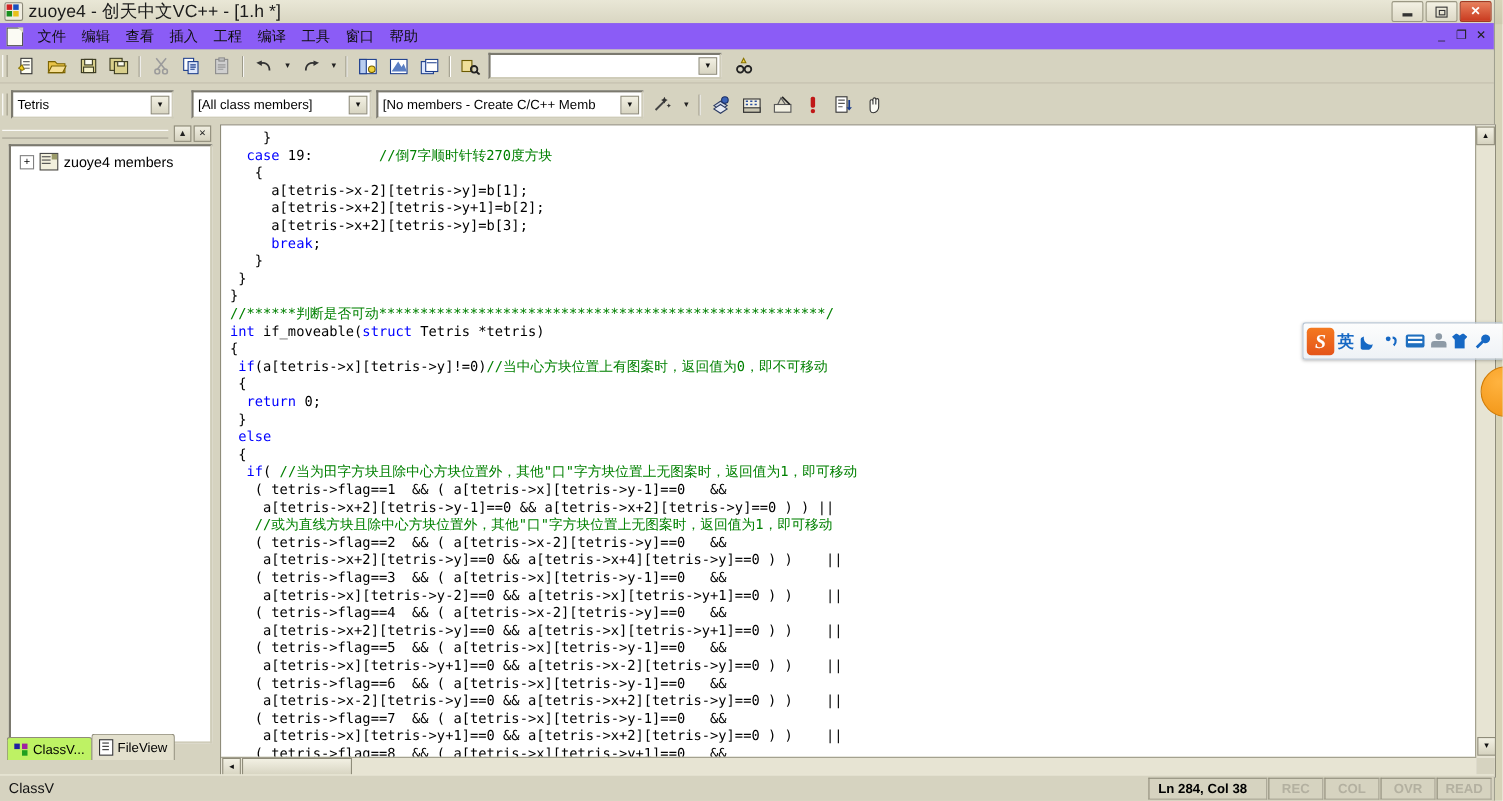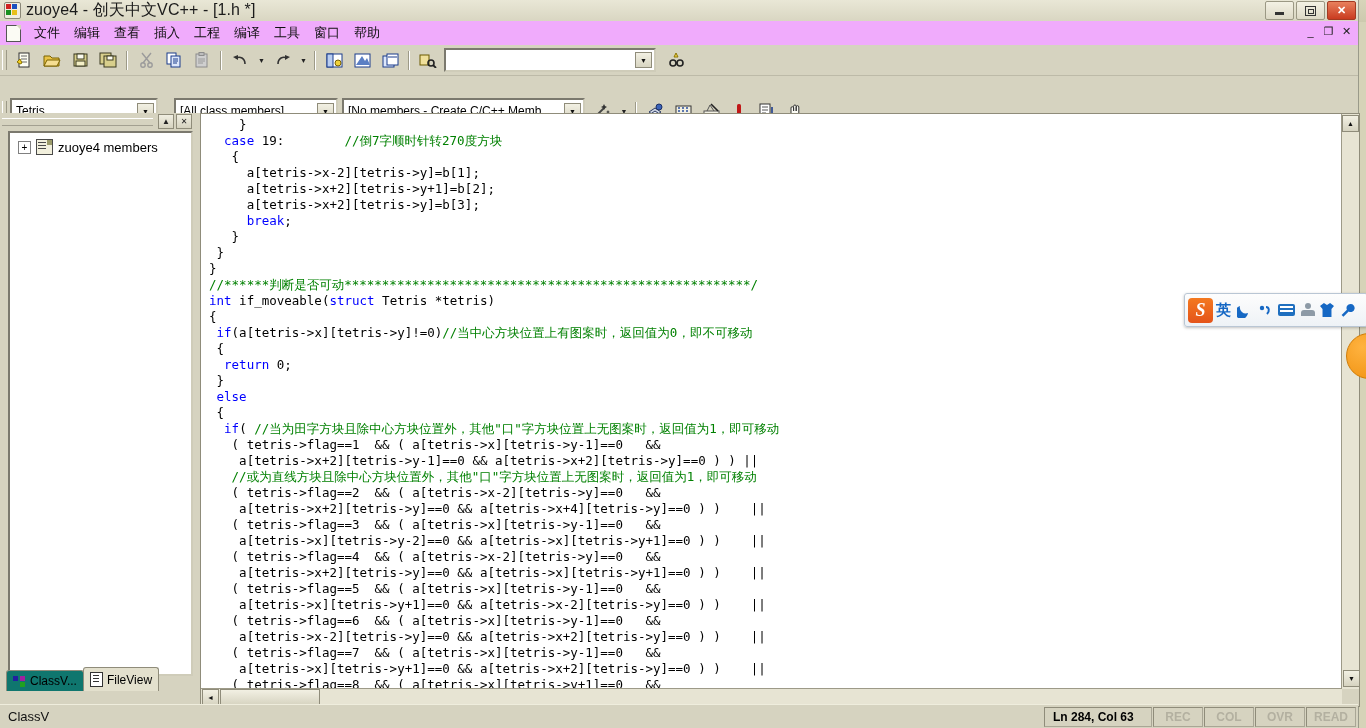--- a/index.html
+++ b/index.html
@@ -62,21 +62,21 @@
     font-size:11px;color:#2b2b2b;
   }
   .win-btn.close{background:linear-gradient(#e8805c,#c93b20);border-color:#a33a22;color:#fff;font-weight:bold;}
   .gl-min{width:9px;height:3px;background:#333;margin-top:5px;}
   .gl-rest{width:9px;height:8px;border:1px solid #333;position:relative;}
   .gl-rest:after{content:"";position:absolute;left:2px;top:2px;width:4px;height:3px;border:1px solid #333;}
 
   
   .menubar{
     position:absolute;left:0;top:21px;width:1358px;height:24px;
-    background:#f0abfc;display:flex;align-items:center;
+    background:#8b5cf6;display:flex;align-items:center;
     border-bottom:1px solid #bdbaa8;
   }
   .menu-doc-icon{
     width:13px;height:15px;margin-left:6px;margin-right:6px;
     background:#fbfbf4;border:1px solid #555;position:relative;flex:none;
   }
   .menu-doc-icon:after{
     content:"";position:absolute;right:-1px;top:-1px;
     border-left:5px solid transparent;border-top:5px solid #d6d3c0;
   }
@@ -87,21 +87,21 @@
   .mdi-btns{position:absolute;right:4px;top:3px;display:flex;gap:3px;align-items:center;}
   .mdi-btn{width:15px;height:15px;display:flex;align-items:center;justify-content:center;font-size:11px;color:#222;}
 
   
   .toolbar{
     position:absolute;left:0;width:1358px;background:#d6d3c0;
     display:flex;align-items:center;
     border-bottom:1px solid #bdbaa8;
   }
   #toolbar1{top:45px;height:30px;}
-  #toolbar2{top:92px;height:38px;}
+  #toolbar2{top:76px;height:38px;}
   .grip{
     width:3px;height:20px;margin:0 3px 0 2px;flex:none;
     border-left:1px solid #ffffff;border-right:1px solid #9d9a88;
   }
   .tbtn{
     width:24px;height:23px;margin:0 1px;flex:none;
     display:flex;align-items:center;justify-content:center;
     border:1px solid transparent;border-radius:2px;position:relative;
   }
   .tsep{width:1px;height:19px;margin:0 4px;background:#9d9a88;border-right:1px solid #fff;flex:none;}
@@ -150,21 +150,21 @@
     content:"";position:absolute;left:1px;top:2px;width:8px;height:1px;
     box-shadow:0 3px 0 #4a4a4a,0 6px 0 #4a4a4a;background:#4a4a4a;
   }
   .folder-icon:after{
     content:"";position:absolute;right:0;top:0;width:5px;height:5px;background:#9b9b6a;
   }
 
   .sb-tabs{position:absolute;left:6px;bottom:14px;display:flex;align-items:flex-end;}
   .sb-tab{
     height:20px;padding:0 6px;display:flex;align-items:center;gap:4px;
-    background:#0f766e;border:1px solid #8f8c7a;border-bottom:none;
+    background:#bef264;border:1px solid #8f8c7a;border-bottom:none;
     border-radius:3px 3px 0 0;font-size:12px;color:#000;margin-right:-1px;
     font-family:"Liberation Sans",sans-serif;white-space:nowrap;
   }
   .sb-tab.active{background:#e3e0cd;height:23px;font-weight:normal;}
   .ico-classv{width:13px;height:11px;position:relative;flex:none;}
   .ico-classv i{position:absolute;display:block;width:5px;height:5px;}
   .ico-classv i:nth-child(1){left:0;top:0;background:#2020a0;}
   .ico-classv i:nth-child(2){left:7px;top:0;background:#a020a0;}
   .ico-classv i:nth-child(3){left:7px;top:6px;background:#20a020;}
   .ico-file{width:11px;height:13px;background:#fff;border:1px solid #333;position:relative;flex:none;}
@@ -567,21 +567,21 @@
           <div class="hsb-btn">◄</div>
           <div class="hsb-thumb"></div>
         </div>
         <div class="corner"></div>
       </div>
     </div>
 
     <div class="statusbar">
       <div class="status-ready">ClassV</div>
       <div class="status-right">
-        <div class="stat-cell pos">Ln 284, Col 63</div>
+        <div class="stat-cell pos">Ln 284, Col 38</div>
         <div class="stat-cell">REC</div>
         <div class="stat-cell">COL</div>
         <div class="stat-cell">OVR</div>
         <div class="stat-cell">READ</div>
       </div>
     </div>
   </div>
 
   <div class="ime">
     <div class="sogou-logo">S</div>

